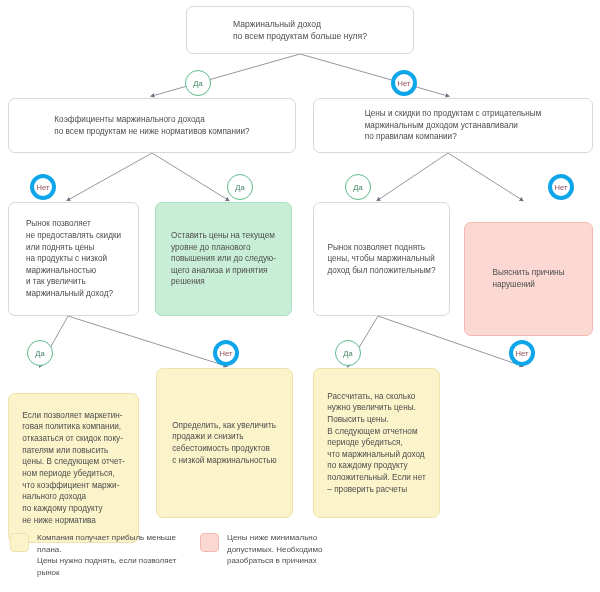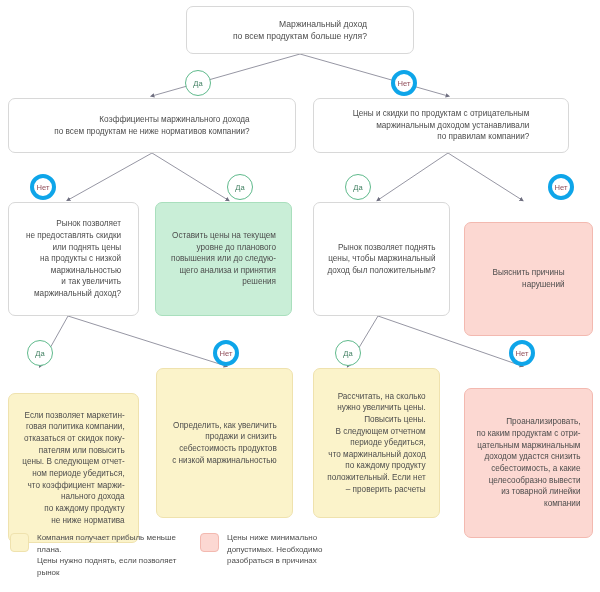--- a/index.html
+++ b/index.html
@@ -30,21 +30,21 @@
 
   .node {
     position: absolute;
     box-sizing: border-box;
     border-radius: 7px;
     border: 1px solid #d8d8d8;
     background: #ffffff;
     display: flex;
     align-items: center;
     justify-content: center;
-    text-align: right;
+    text-align: left;
     padding: 6px 8px;
     font-size: 8.2px;
     line-height: 1.42;
     color: #4d4d4d;
     z-index: 2;
   }
   .node .txt {
     display: block;
     white-space: pre-line;
   }
@@ -162,21 +162,21 @@
     <span>Да</span>
   </div>
   <div class="label no" style="left:391px; top:70px;">
     <span>Нет</span>
   </div>
 
   <div class="node" style="left:8px; top:98px; width:288px; height:55px;">
     <span class="txt">Коэффициенты маржинального дохода
 по всем продуктам не ниже нормативов компании?</span>
   </div>
-  <div class="node" style="left:313px; top:98px; width:256px; height:55px;">
+  <div class="node" style="left:313px; top:98px; width:280px; height:55px;">
     <span class="txt">Цены и скидки по продуктам с отрицательным
 маржинальным доходом устанавливали
 по правилам компании?</span>
   </div>
 
   <div class="label no" style="left:30px; top:174px;">
     <span>Нет</span>
   </div>
   <div class="label yes" style="left:227px; top:174px;">
     <span>Да</span>
@@ -248,30 +248,20 @@
   <div class="node yellow" style="left:313px; top:368px; width:127px; height:150px;">
     <span class="txt">Рассчитать, на сколько
 нужно увеличить цены.
 Повысить цены.
 В следующем отчетном
 периоде убедиться,
 что маржинальный доход
 по каждому продукту
 положительный. Если нет
 – проверить расчеты</span>
-  </div>
-  <div class="node pink" style="left:464px; top:368px; width:129px; height:150px;">
-    <span class="txt">Проанализировать,
-по каким продуктам с отри-
-цательным маржинальным
-доходом удастся снизить
-себестоимость, а какие
-целесообразно вывести
-из товарной линейки
-компании</span>
   </div>
 
   <div class="legend">
     <div class="legend-item li1">
       <span class="swatch yellow"></span>
       <span class="legend-text">Компания получает прибыль меньше плана.
 Цены нужно поднять, если позволяет рынок</span>
     </div>
     <div class="legend-item li2">
       <span class="swatch pink"></span>

